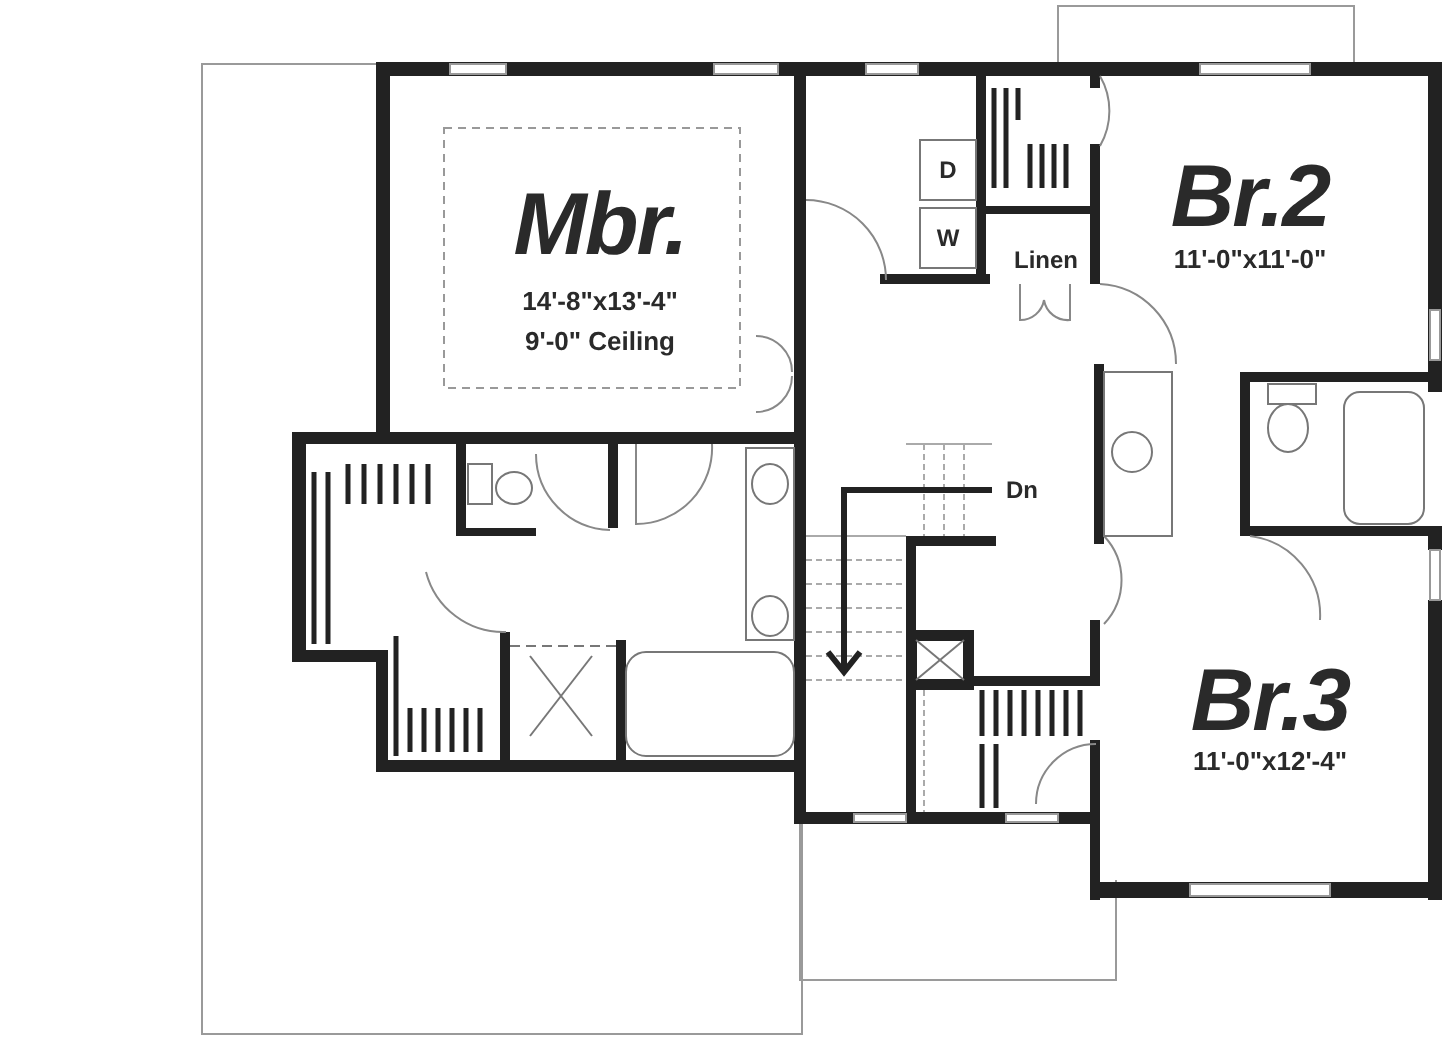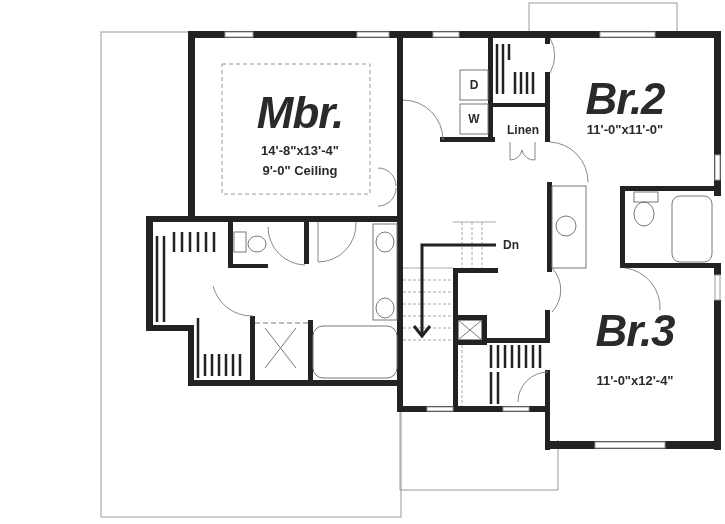--- a/index.html
+++ b/index.html
@@ -161,19 +161,19 @@
   </g>
 </svg>
 
 <div class="label big" style="left:240px;top:88px;width:120px;">Mbr.</div>
 <div class="label dim" style="left:230px;top:143px;width:140px;">14'-8"x13'-4"</div>
 <div class="label dim" style="left:230px;top:163px;width:140px;">9'-0" Ceiling</div>
 
 <div class="label big" style="left:570px;top:74px;width:110px;">Br.2</div>
 <div class="label dim" style="left:565px;top:122px;width:120px;">11'-0"x11'-0"</div>
 
-<div class="label big" style="left:580px;top:306px;width:110px;">Br.3</div>
+<div class="label big" style="left:580px;top:326px;width:110px;">Br.3</div>
 <div class="label dim" style="left:575px;top:373px;width:120px;">11'-0"x12'-4"</div>
 
 <div class="label small" style="left:465px;top:78px;width:18px;">D</div>
 <div class="label small" style="left:465px;top:112px;width:18px;">W</div>
 <div class="label small" style="left:498px;top:111px;width:50px;margin-top:12px;">Linen</div>
 <div class="label small" style="left:500px;top:238px;width:22px;text-align:center;">Dn</div>
 
 </body></html>

